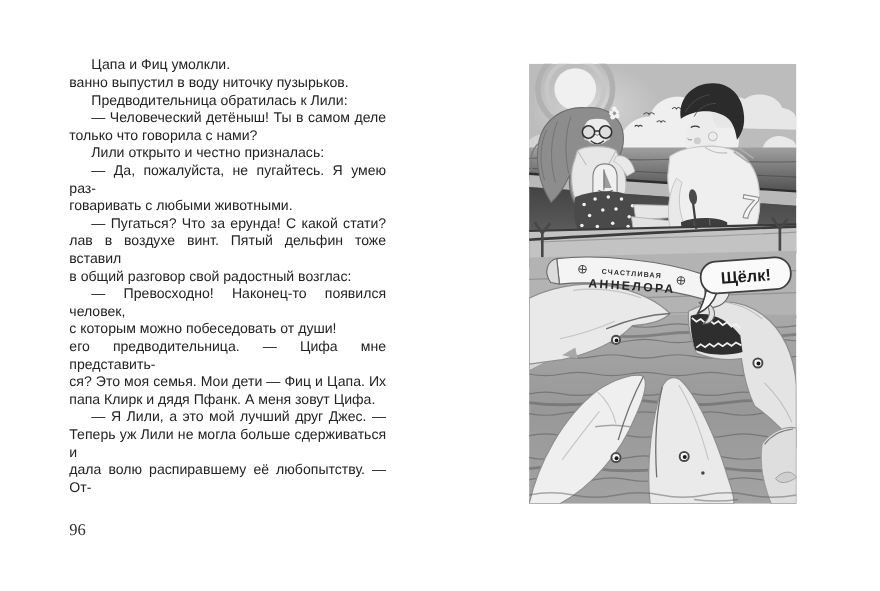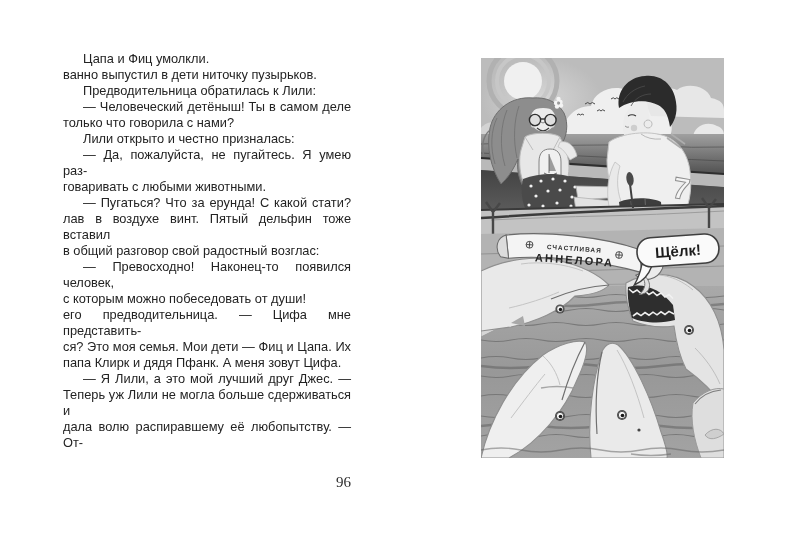--- a/index.html
+++ b/index.html
@@ -19,21 +19,21 @@
   }
   .text-column .line{
     text-align:justify;
     text-align-last:justify;
     white-space:normal;
   }
   .text-column .line.first{text-indent:20px;}
   .text-column .line.last{text-align-last:left;}
   .page-number{
     position:absolute;left:63px;top:474px;width:288px;
-    text-align:right;
+    text-align:left;
     font-family:"Liberation Serif","DejaVu Serif",serif;
     font-size:15px;color:#2e2e2e;
   }
   
   .illustration{
     position:absolute;left:481px;top:58px;width:243px;height:400px;
   }
   .illustration svg{display:block;width:100%;height:100%;}
   text{font-family:"Liberation Sans","DejaVu Sans",sans-serif;}
   .banner-top{font-size:6.5px;letter-spacing:1px;fill:#2d2d2d;font-weight:bold;}
@@ -42,21 +42,21 @@
   .shirt-number{font-size:30px;font-weight:bold;fill:#f5f5f5;stroke:#8f8f8f;stroke-width:1px;}
 </style>
 </head>
 <body>
 
 <div class="spread">
 
   <div>
     <div class="text-column">
         <div class="line first last">Цапа и Фиц умолкли.</div>
-        <div class="line last">ванно выпустил в дети ниточку пузырьков.</div>
+        <div class="line last">ванно выпустил в воду ниточку пузырьков.</div>
         <div class="line first last">Предводительница обратилась к Лили:</div>
         <div class="line first">— Человеческий детёныш! Ты в самом деле</div>
         <div class="line last">только что говорила с нами?</div>
         <div class="line first last">Лили открыто и честно призналась:</div>
         <div class="line first">— Да, пожалуйста, не пугайтесь. Я умею раз-</div>
         <div class="line last">говаривать с любыми животными.</div>
         <div class="line first">— Пугаться? Что за ерунда! С какой стати?</div>
         <div class="line">лав в воздухе винт. Пятый дельфин тоже вставил</div>
         <div class="line last">в общий разговор свой радостный возглас:</div>
         <div class="line first">— Превосходно! Наконец-то появился человек,</div>

